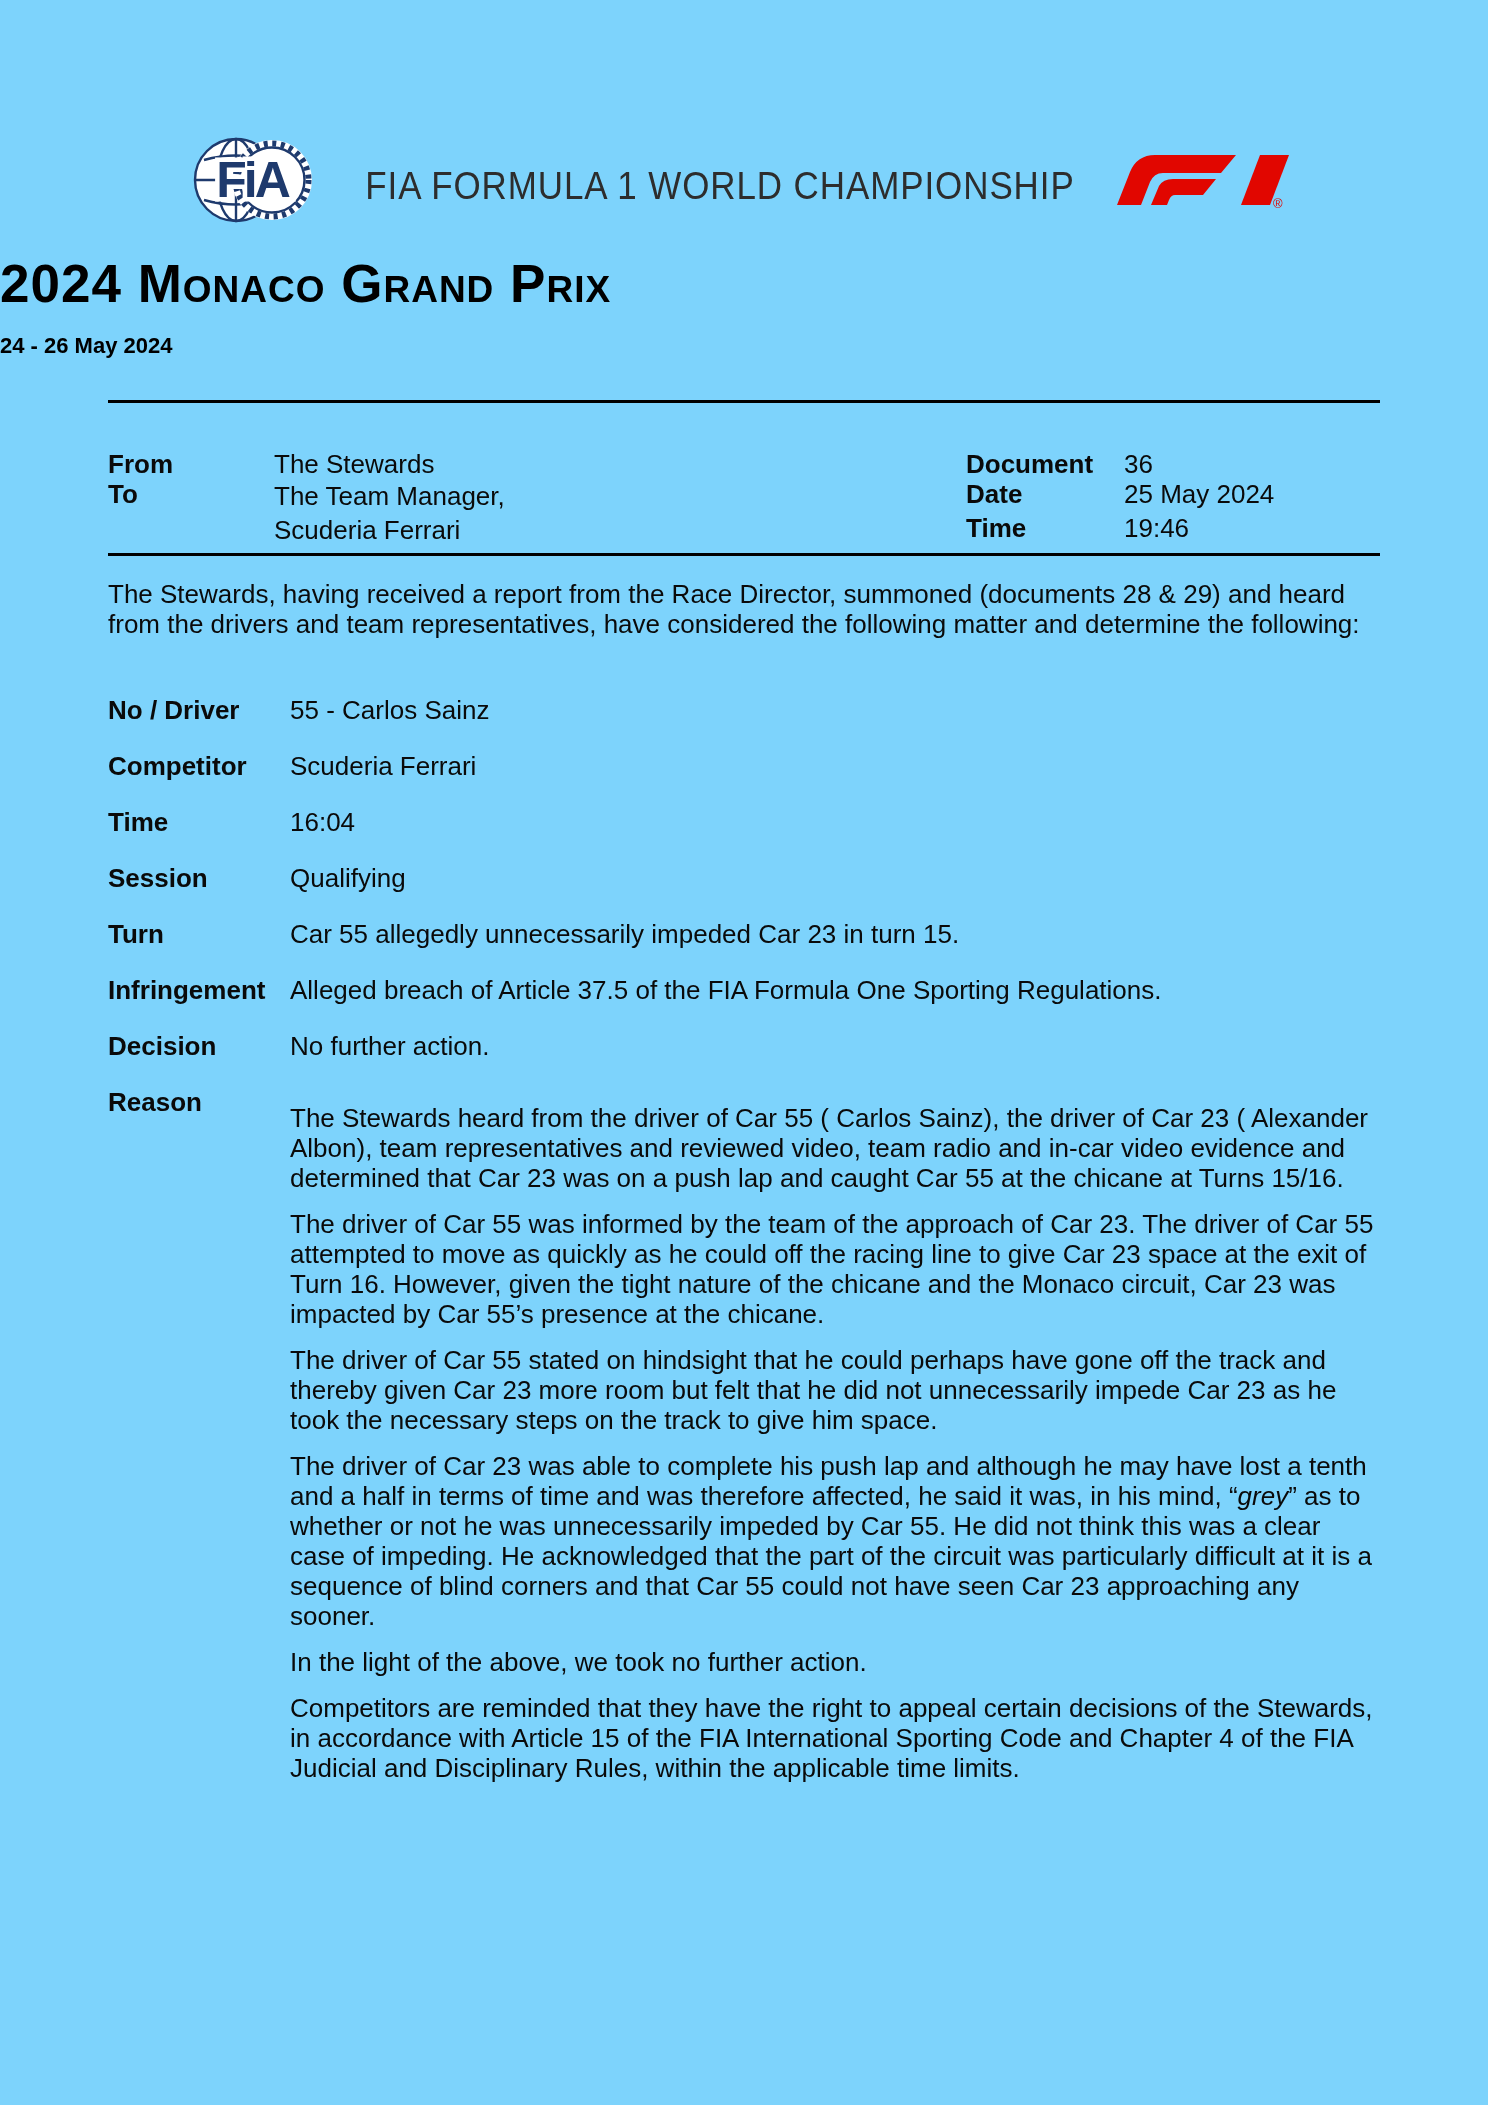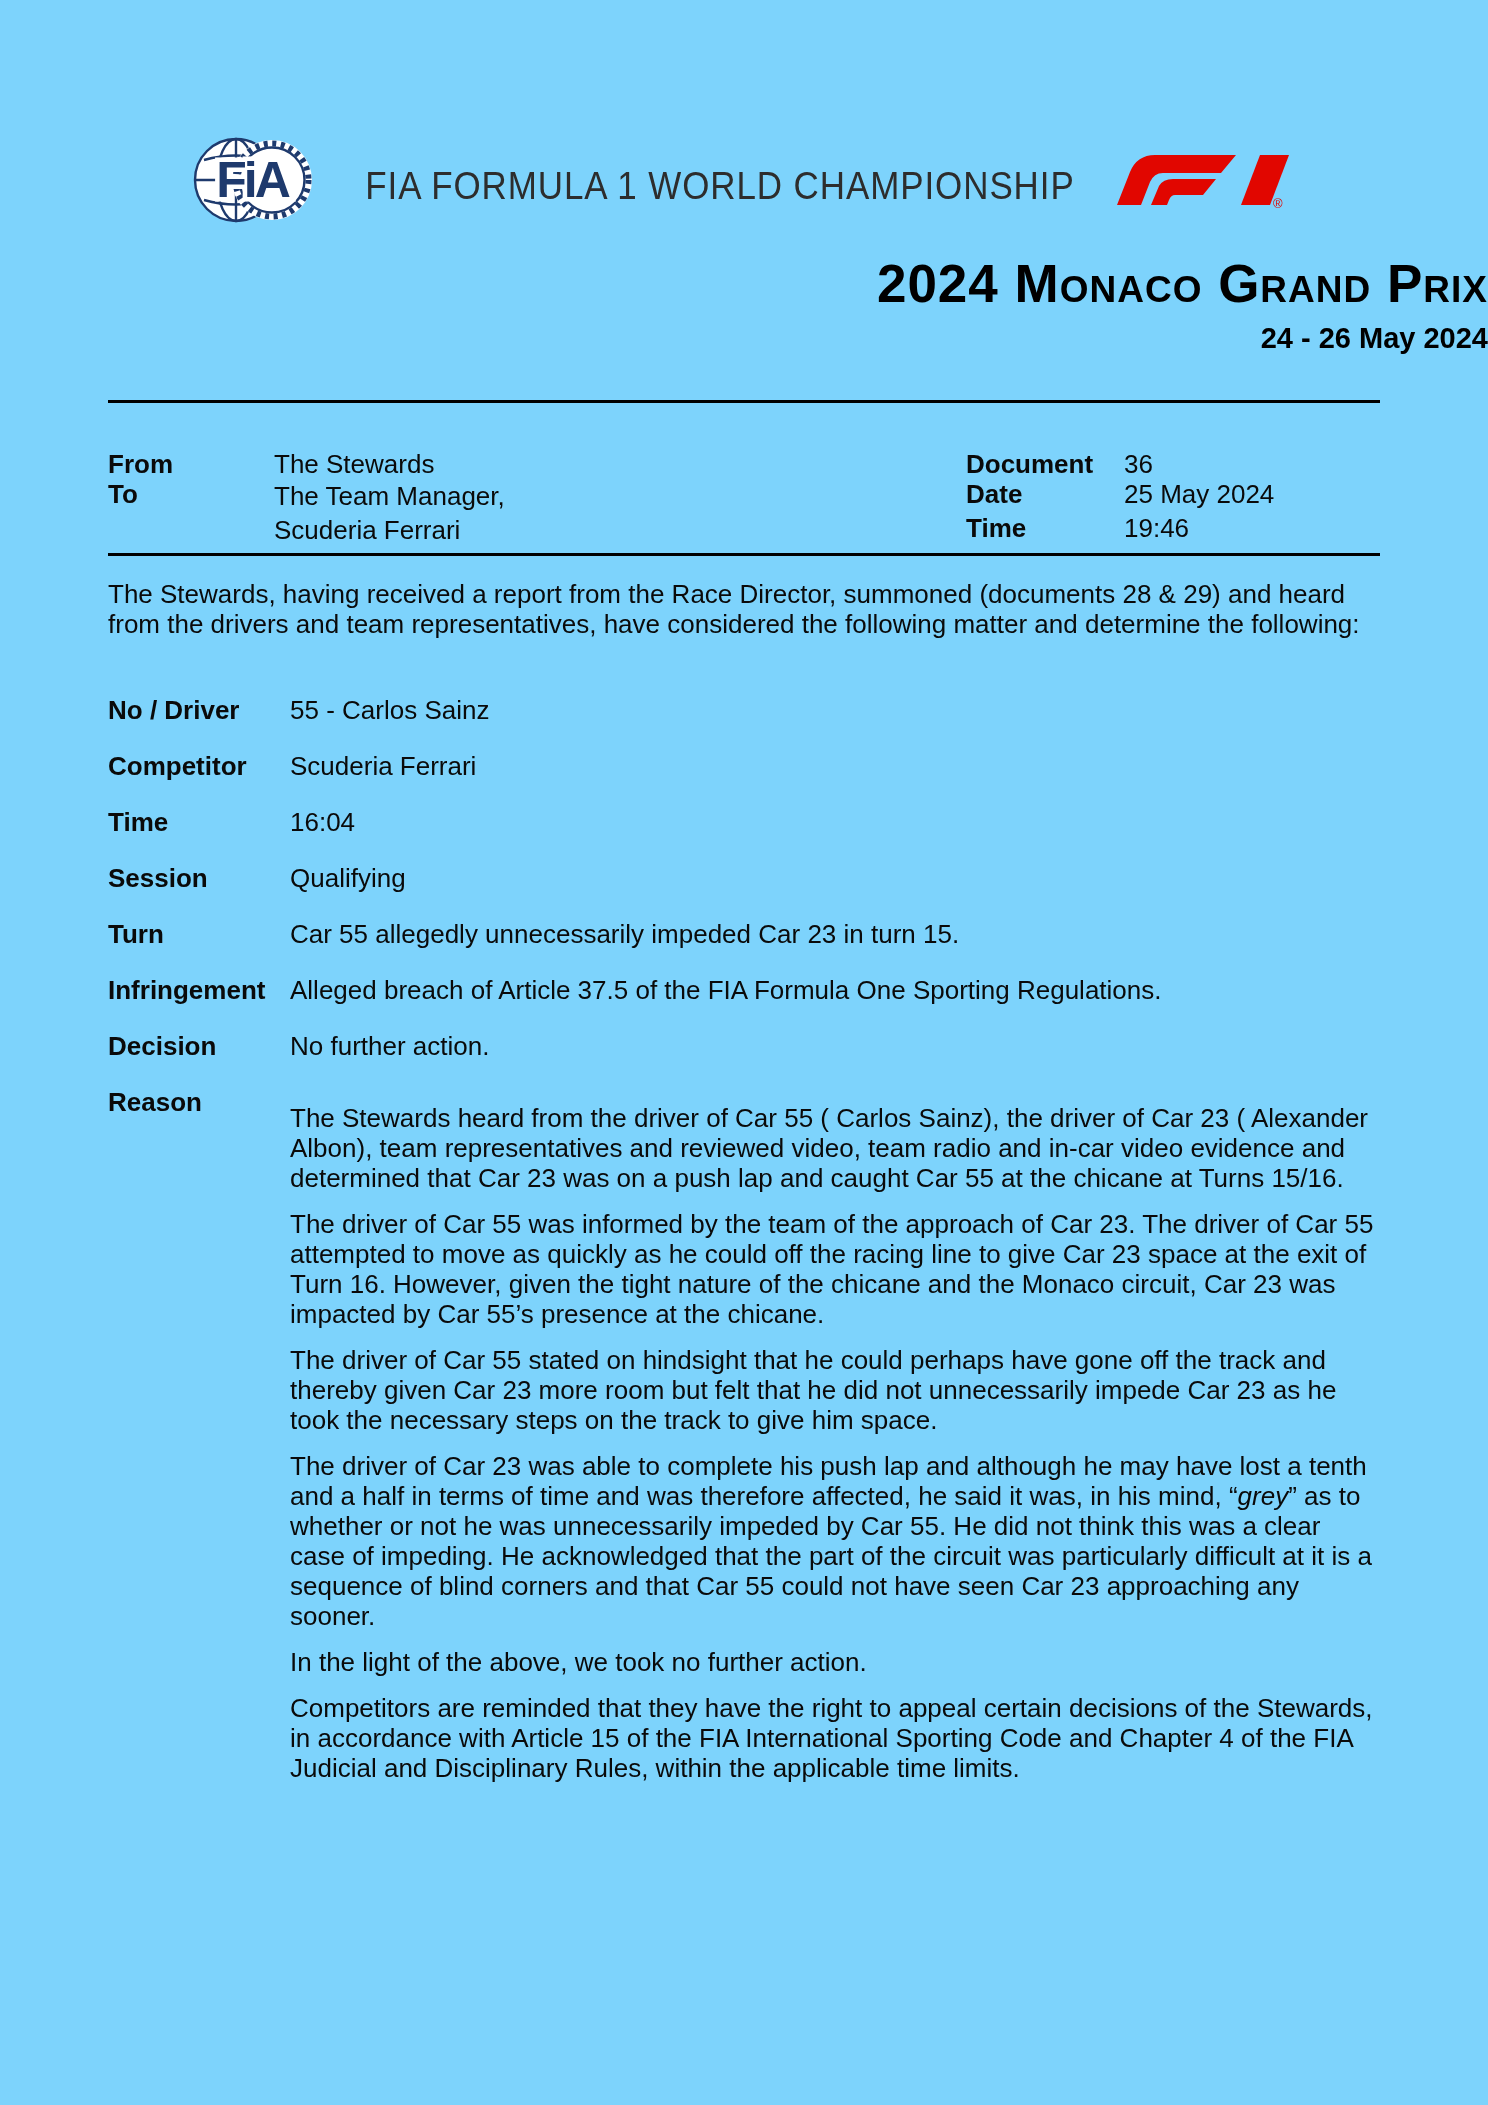--- a/index.html
+++ b/index.html
@@ -16,26 +16,26 @@
   
   .header { position:absolute; top:0; left:0; right:0; height:400px; }
   .fia-emblem { position:absolute; left:193px; top:135px; width:122px; height:90px; }
   .brand {
     position:absolute; left:330px; top:166px; width:780px;
     text-align:center; white-space:nowrap;
     font-size:38px; line-height:40px; color:#2d2d2d; letter-spacing:1px;
     transform:scaleX(0.92); transform-origin:50% 50%;
   }
   .f1-logo { position:absolute; left:1117px; top:155px; width:176px; height:54px; }
-  .title-block { position:absolute; top:258px; left:0; width:100%; text-align:right; }
+  .title-block { position:absolute; top:258px; left:0; width:100%; text-align:left; }
   .event-title {
     font-size:53px; line-height:52px; font-weight:bold;
     font-variant:small-caps; letter-spacing:1px; color:#000;
   }
-  .event-dates { font-size:29px; line-height:32px; font-weight:bold; margin-top:12px; color:#000; }
+  .event-dates { font-size:22px; line-height:32px; font-weight:bold; margin-top:20px; color:#000; }
 
   
   .doc { position:absolute; top:400px; left:108px; width:1272px; }
   .meta {
     border-top:3px solid #000; border-bottom:3px solid #000;
     padding:46px 0 6px;
     display:grid;
     grid-template-columns:166px 692px 158px auto;
   }
   .meta .lbl { font-weight:bold; }

